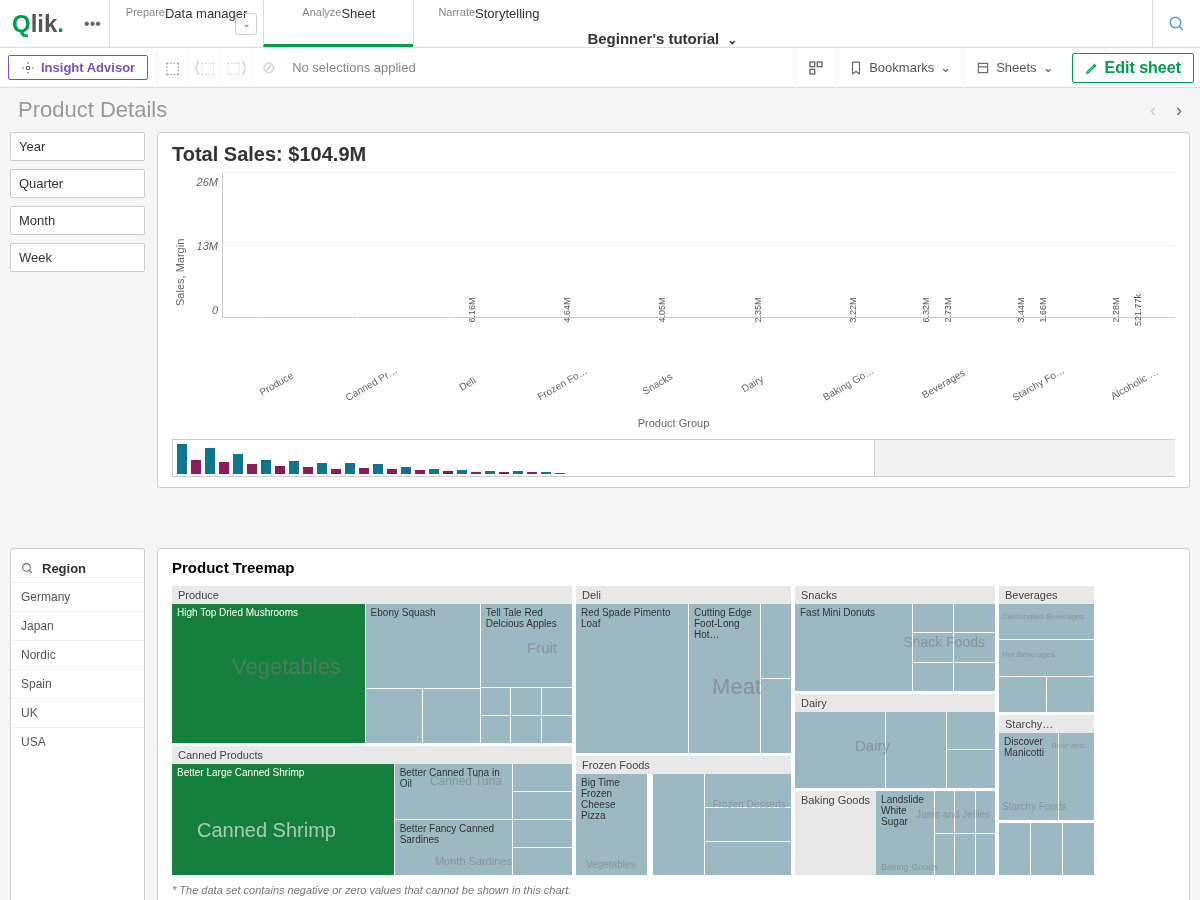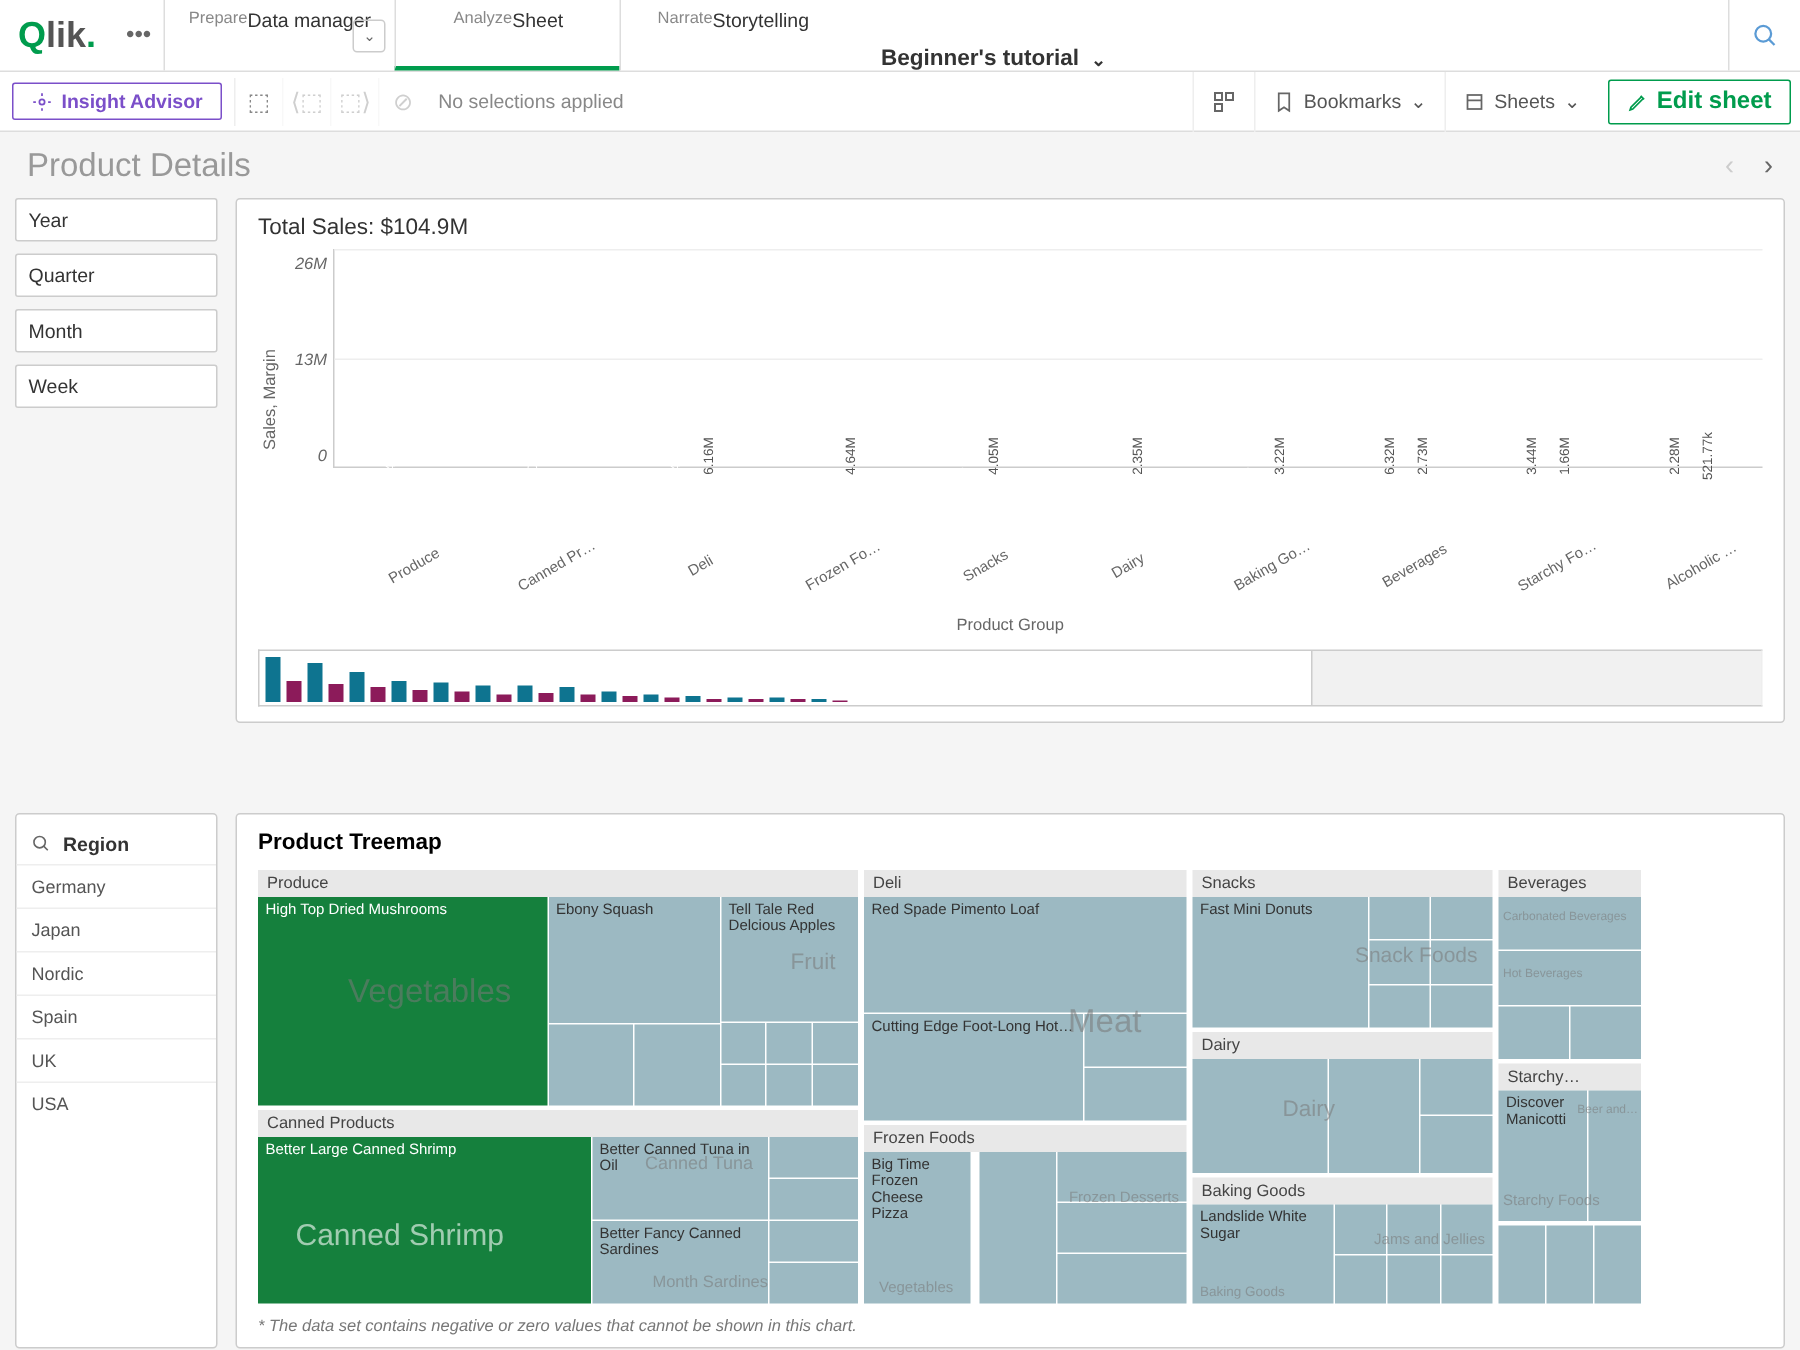--- a/index.html
+++ b/index.html
@@ -35,21 +35,21 @@
 .sheet-nav .disabled { color:#ccc; }
 
 
 .content { display:flex; padding: 0 10px; gap: 12px; }
 .leftcol { width: 135px; display:flex; flex-direction:column; gap:8px; }
 .filter { background:#fff; border:1px solid #ccc; border-radius:2px; padding:6px 8px; font-size:13px; color:#333;}
 .maincol { flex:1; }
 
 
 .card { background:#fff; border:1px solid #ccc; border-radius:3px; padding:10px 14px; }
-.card-title { font-size:15px; font-weight:400; color:#333; margin-bottom:6px;}
+.card-title { font-size:20px; font-weight:700; color:#333; margin-bottom:6px;}
 .chart-area { display:flex; height: 200px; }
 .ylabel { writing-mode: vertical-rl; transform: rotate(180deg); font-size:11px; color:#666; text-align:center; padding: 0 2px;}
 .yaxis { width:34px; display:flex; flex-direction:column; justify-content:space-between; text-align:right; font-size:11px; color:#666; padding: 0 4px 0 0; position:relative; height:140px; margin-top:4px;font-style:italic;}
 .plot { flex:1; position:relative; height: 146px; border-left:1px solid #ccc; border-bottom:1px solid #ccc;}
 .gridline { position:absolute; left:0; right:0; border-top:1px solid #eee; }
 .bars { position:absolute; inset:0; display:flex; align-items: flex-end;}
 .bargroup { flex:1; display:flex; align-items:flex-end; justify-content:center; gap:2px; position:relative;}
 .bar { width: 20px; position:relative;}
 .bar.sales { background:#0e7490;}
 .bar.margin { background:#8c1b5a;}
@@ -384,21 +384,21 @@
             <div class="tm-overlay" style="left:25px;top:55px;font-size:20px;color:rgba(255,255,255,.6);">Canned Shrimp</div>
             <div class="tm-overlay" style="right:70px;top:10px;font-size:12px;">Canned Tuna</div>
             <div class="tm-overlay" style="right:60px;bottom:8px;font-size:11px;">Month Sardines</div>
           </div>
         </div>
       </div>
 
       <div class="tm-col" style="grid-column:2;grid-row:1/3;">
         <div class="tm-group" style="flex:1.4;display:flex;flex-direction:column;">
           <div class="tm-hdr">Deli</div>
-          <div style="flex:1;display:flex;flex-direction:column;gap:1px;position:relative;">
+          <div style="flex:1;display:flex;gap:1px;position:relative;">
             <div class="tm-cell" style="flex:1">Red Spade Pimento Loaf</div>
             <div style="flex:1;display:flex;gap:1px;">
               <div class="tm-cell" style="flex:2">Cutting Edge Foot-Long Hot…</div>
               <div style="flex:1;display:grid;grid-template-rows:1fr 1fr;gap:1px;">
                   <div class="tm-cell"></div>
                   <div class="tm-cell"></div>
                 </div>
             </div>
             <div class="tm-overlay" style="right:30px;top:70px;">Meat</div>
           </div>
@@ -442,21 +442,21 @@
           <div style="flex:1;display:grid;grid-template-columns:1.5fr 1fr .8fr;gap:1px;position:relative;">
             <div class="tm-cell"></div>
               <div class="tm-cell"></div>
               <div style="display:grid;grid-template-rows:1fr 1fr;gap:1px;">
                 <div class="tm-cell"></div>
                 <div class="tm-cell"></div>
               </div>
             <div class="tm-overlay" style="left:60px;top:25px;font-size:15px;">Dairy</div>
           </div>
         </div>
-        <div class="tm-group" style="flex:.8;display:flex;flex-direction:column;">
+        <div class="tm-group" style="flex:.8;display:flex;flex-direction:row;">
           <div class="tm-hdr">Baking Goods</div>
           <div style="flex:1;display:flex;gap:1px;position:relative;">
             <div class="tm-cell" style="flex:1.2">Landslide White Sugar</div>
             <div style="flex:1.5;display:grid;grid-template-columns:1fr 1fr 1fr;gap:1px;">
                 <div class="tm-cell"></div>
                 <div class="tm-cell"></div>
                 <div class="tm-cell"></div>
                 <div class="tm-cell"></div>
                 <div class="tm-cell"></div>
                 <div class="tm-cell"></div>

